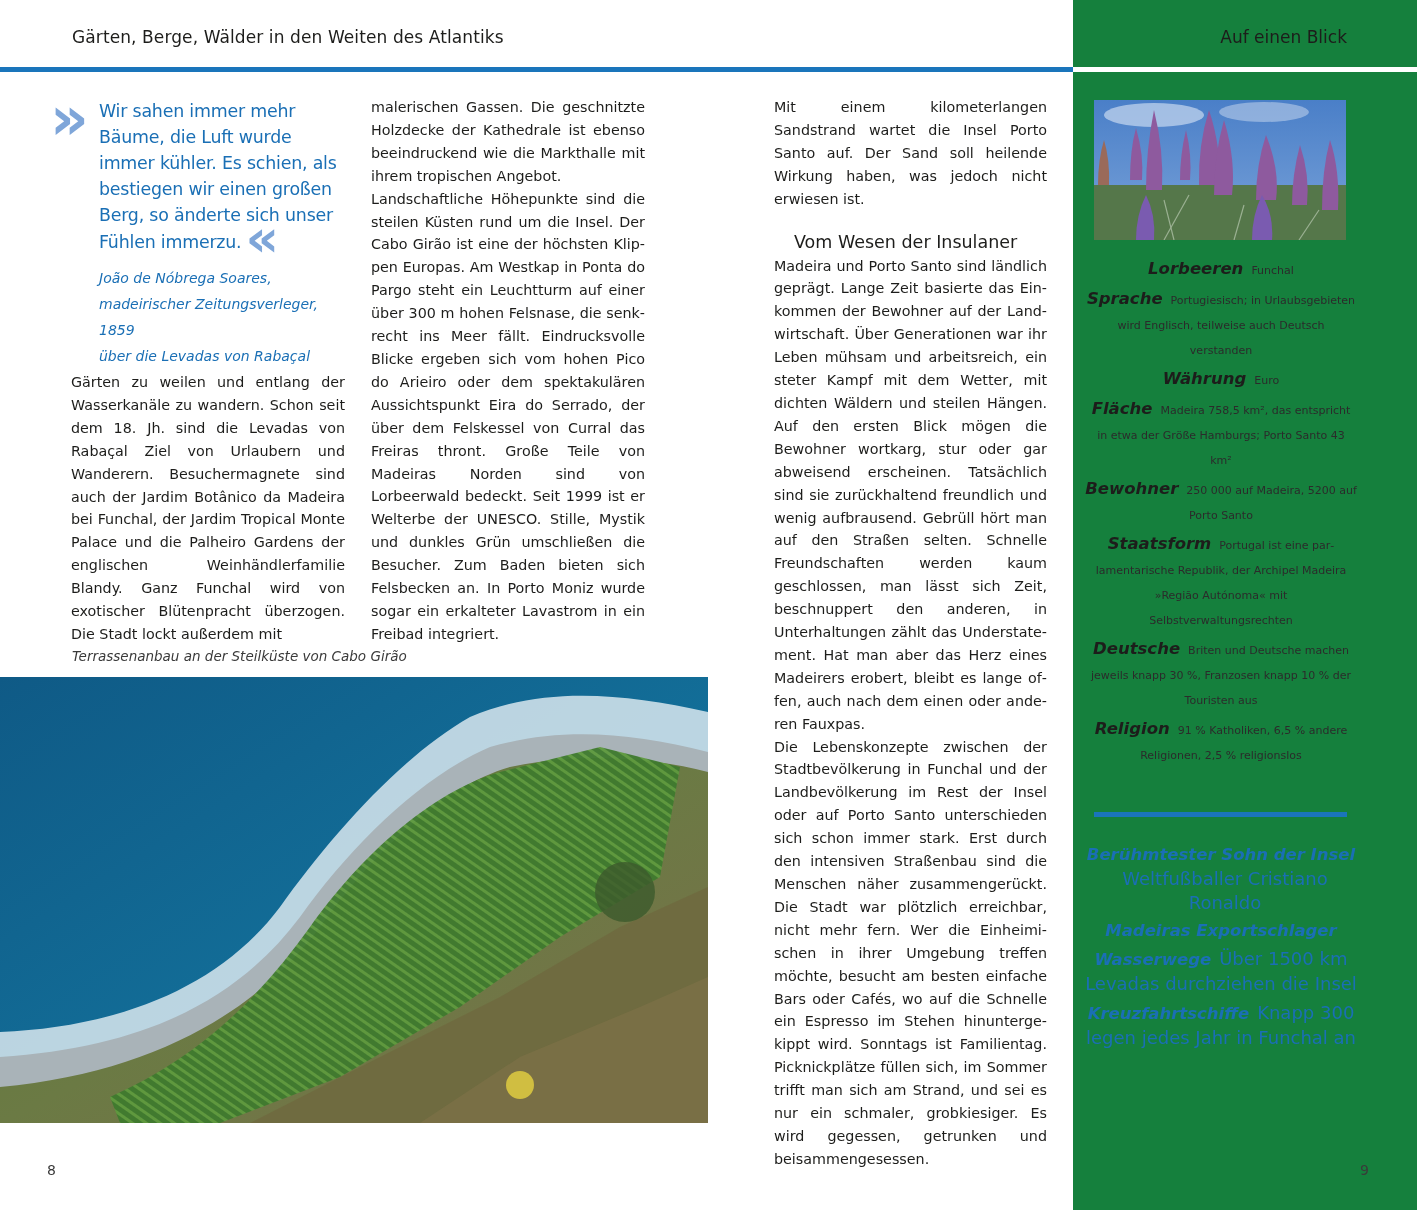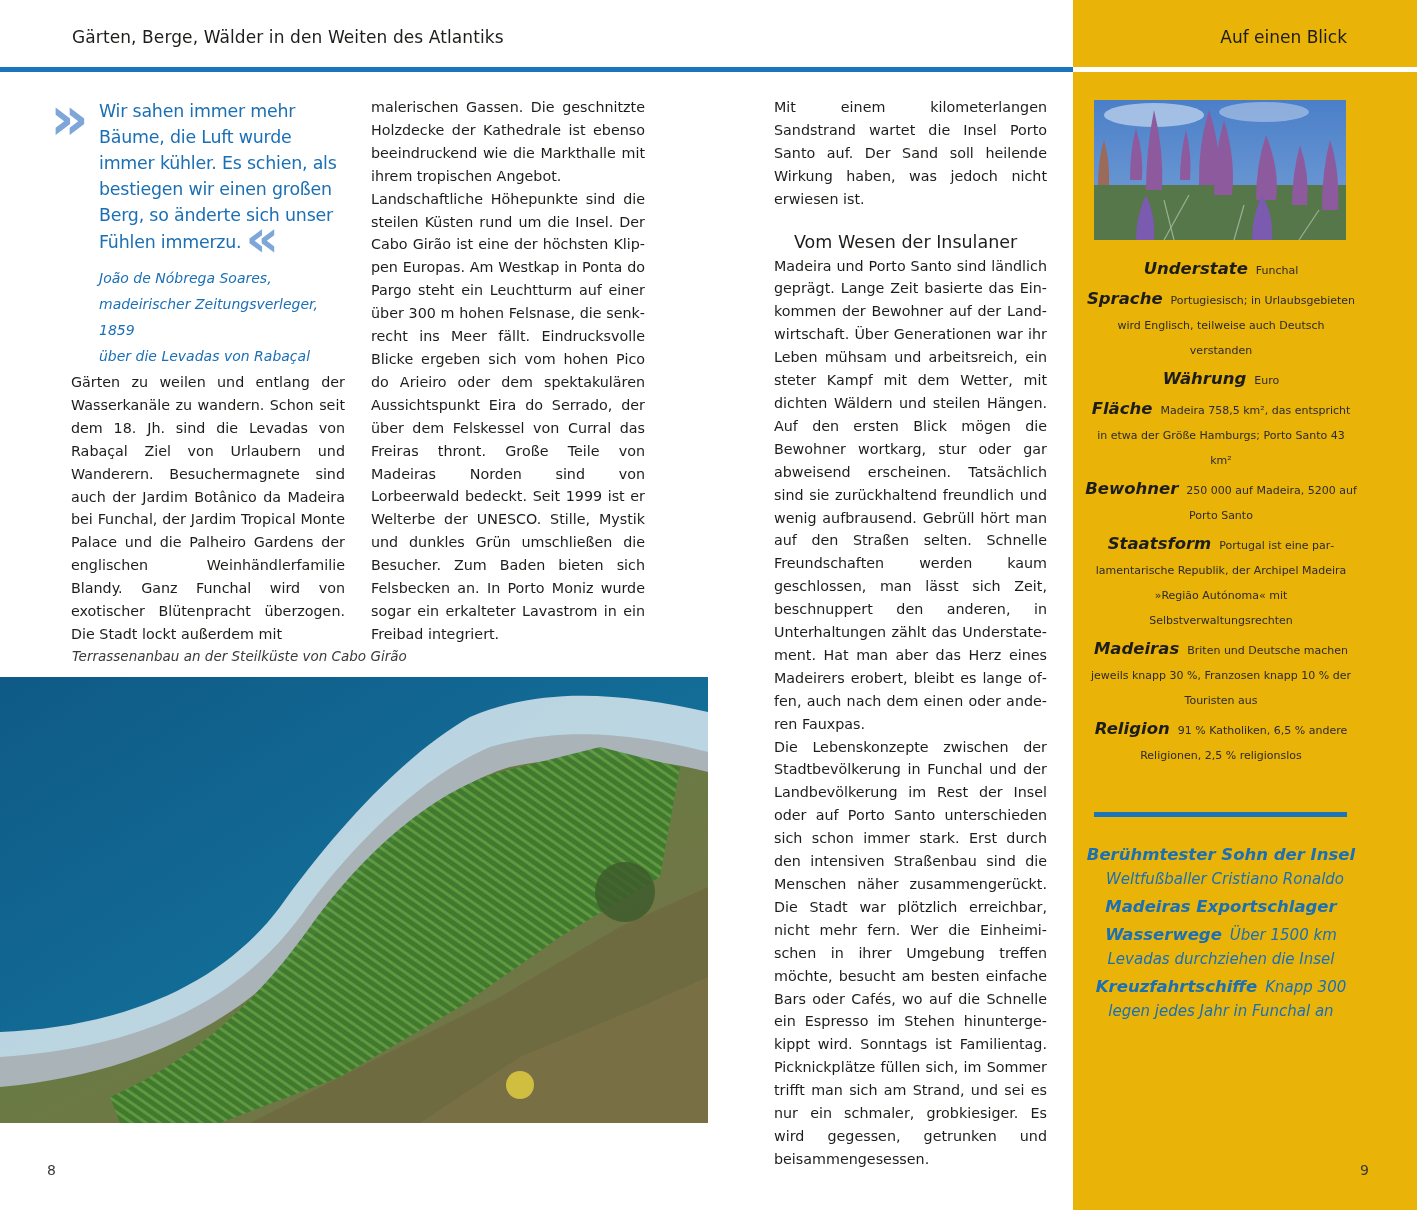--- a/index.html
+++ b/index.html
@@ -2,21 +2,21 @@
 <html><head>
 <meta charset="utf-8">
 <style>
   * { box-sizing: border-box; margin: 0; padding: 0; }
   html, body { width: 1417px; height: 1210px; background: #ffffff; overflow: hidden; }
   body { position: relative; font-family: "DejaVu Sans", sans-serif; color: #1d1d1b; }
 
   .running-head { position: absolute; left: 72px; top: 27px; font-size: 17px; color: #1d1d1b; letter-spacing: 0.1px; }
   .head-rule { position: absolute; left: 0; top: 67px; width: 1073px; height: 5px; background: #1a75bb; }
 
-  .sidebar { position: absolute; left: 1073px; top: 0; width: 344px; height: 1210px; background: #eab308; }
+  .sidebar { position: absolute; left: 1073px; top: 0; width: 344px; height: 1210px; background: #15803d; }
   .sidebar-white-line { position: absolute; left: 0; top: 67px; width: 344px; height: 5px; background: #ffffff; }
   .sidebar-title { position: absolute; right: 70px; top: 27px; font-size: 17px; color: #1d1d1b; }
 
   .pull-quote { position: absolute; left: 50px; top: 98px; width: 300px; }
   .quote-open { position: absolute; left: 0; top: 0; font-family: "DejaVu Sans", sans-serif; font-weight: bold; font-size: 60px; line-height: 40px; color: #7fa6d9; letter-spacing: -6px; }
   .quote-text { margin-left: 49px; font-family: "DejaVu Sans", sans-serif; font-size: 17.4px; line-height: 26px; color: #1a6fb5; letter-spacing: -0.2px; }
   .quote-close { display: inline-block; font-weight: bold; font-size: 52px; line-height: 20px; color: #7fa6d9; letter-spacing: -8px; vertical-align: -8px; margin-left: 4px; }
   .quote-source { margin-left: 49px; margin-top: 10px; font-style: italic; font-size: 14px; line-height: 26px; color: #1a6fb5; }
 
   .body-col { position: absolute; font-family: "DejaVu Sans", sans-serif; font-size: 14.3px; line-height: 22.9px; color: #1d1d1b; text-align: justify; hyphens: manual; }
@@ -34,21 +34,21 @@
   .facts { position: absolute; left: 1085px; top: 257px; width: 272px; text-align: center; }
   .fact { margin-bottom: 5px; line-height: 23px; }
   .fact-label { font-style: italic; font-weight: bold; font-size: 16.5px; color: #1d1d1b; }
   .fact-value { font-size: 11px; color: #2b2b2b; margin-left: 8px; }
 
   .sidebar-rule { position: absolute; left: 1094px; top: 812px; width: 253px; height: 5px; background: #1a75bb; }
 
   .extras { position: absolute; left: 1085px; top: 843px; width: 272px; text-align: center; }
   .extra { margin-bottom: 4px; line-height: 24px; }
   .extra-label { font-style: italic; font-weight: bold; font-size: 16.5px; color: #1a6fb5; }
-  .extra-value { font-style: italic; font-size: 15px; color: #1a6fb5; margin-left: 8px; }
+  .extra-value { font-size: 18px; color: #1a6fb5; margin-left: 8px; }
 
   .page-num { position: absolute; top: 1162px; font-size: 14px; color: #3a3a3a; }
   .page-left { left: 47px; }
   .page-right { left: 1360px; }
 </style>
 </head>
 <body>
 
 <div class="running-head">Gärten, Berge, Wälder in den Weiten des Atlantiks</div>
 <div class="head-rule"></div>
@@ -149,27 +149,27 @@
     <g stroke="#c9d7c2" stroke-width="1.2" opacity="0.6">
       <line x1="70" y1="140" x2="95" y2="95"></line>
       <line x1="80" y1="140" x2="70" y2="100"></line>
       <line x1="205" y1="140" x2="225" y2="110"></line>
       <line x1="140" y1="140" x2="150" y2="105"></line>
     </g>
   </svg>
 </div>
 
 <div class="facts">
-  <div class="fact"><span class="fact-label">Understate</span><span class="fact-value">Funchal</span></div>
+  <div class="fact"><span class="fact-label">Lorbeeren</span><span class="fact-value">Funchal</span></div>
   <div class="fact"><span class="fact-label">Sprache</span><span class="fact-value">Portugiesisch; in Urlaubs­gebieten wird Englisch, teilweise auch Deutsch verstanden</span></div>
   <div class="fact"><span class="fact-label">Währung</span><span class="fact-value">Euro</span></div>
   <div class="fact"><span class="fact-label">Fläche</span><span class="fact-value">Madeira 758,5 km², das entspricht in etwa der Größe Hamburgs; Porto Santo 43 km²</span></div>
   <div class="fact"><span class="fact-label">Bewohner</span><span class="fact-value">250 000 auf Madeira, 5200 auf Porto Santo</span></div>
   <div class="fact"><span class="fact-label">Staatsform</span><span class="fact-value">Portugal ist eine par­lamentarische Republik, der Archi­pel Madeira »Região Autónoma« mit Selbstverwaltungsrechten</span></div>
-  <div class="fact"><span class="fact-label">Madeiras</span><span class="fact-value">Briten und Deutsche machen jeweils knapp 30 %, Fran­zosen knapp 10 % der Touristen aus</span></div>
+  <div class="fact"><span class="fact-label">Deutsche</span><span class="fact-value">Briten und Deutsche machen jeweils knapp 30 %, Fran­zosen knapp 10 % der Touristen aus</span></div>
   <div class="fact"><span class="fact-label">Religion</span><span class="fact-value">91 % Katholiken, 6,5 % an­dere Religionen, 2,5 % religionslos</span></div>
 </div>
 
 <div class="sidebar-rule"></div>
 
 <div class="extras">
   <div class="extra">
       <div class="extra-label">Berühmtester Sohn der Insel</div>
       <div class="extra-value">Weltfußballer Cristiano Ronaldo</div>
     </div>

